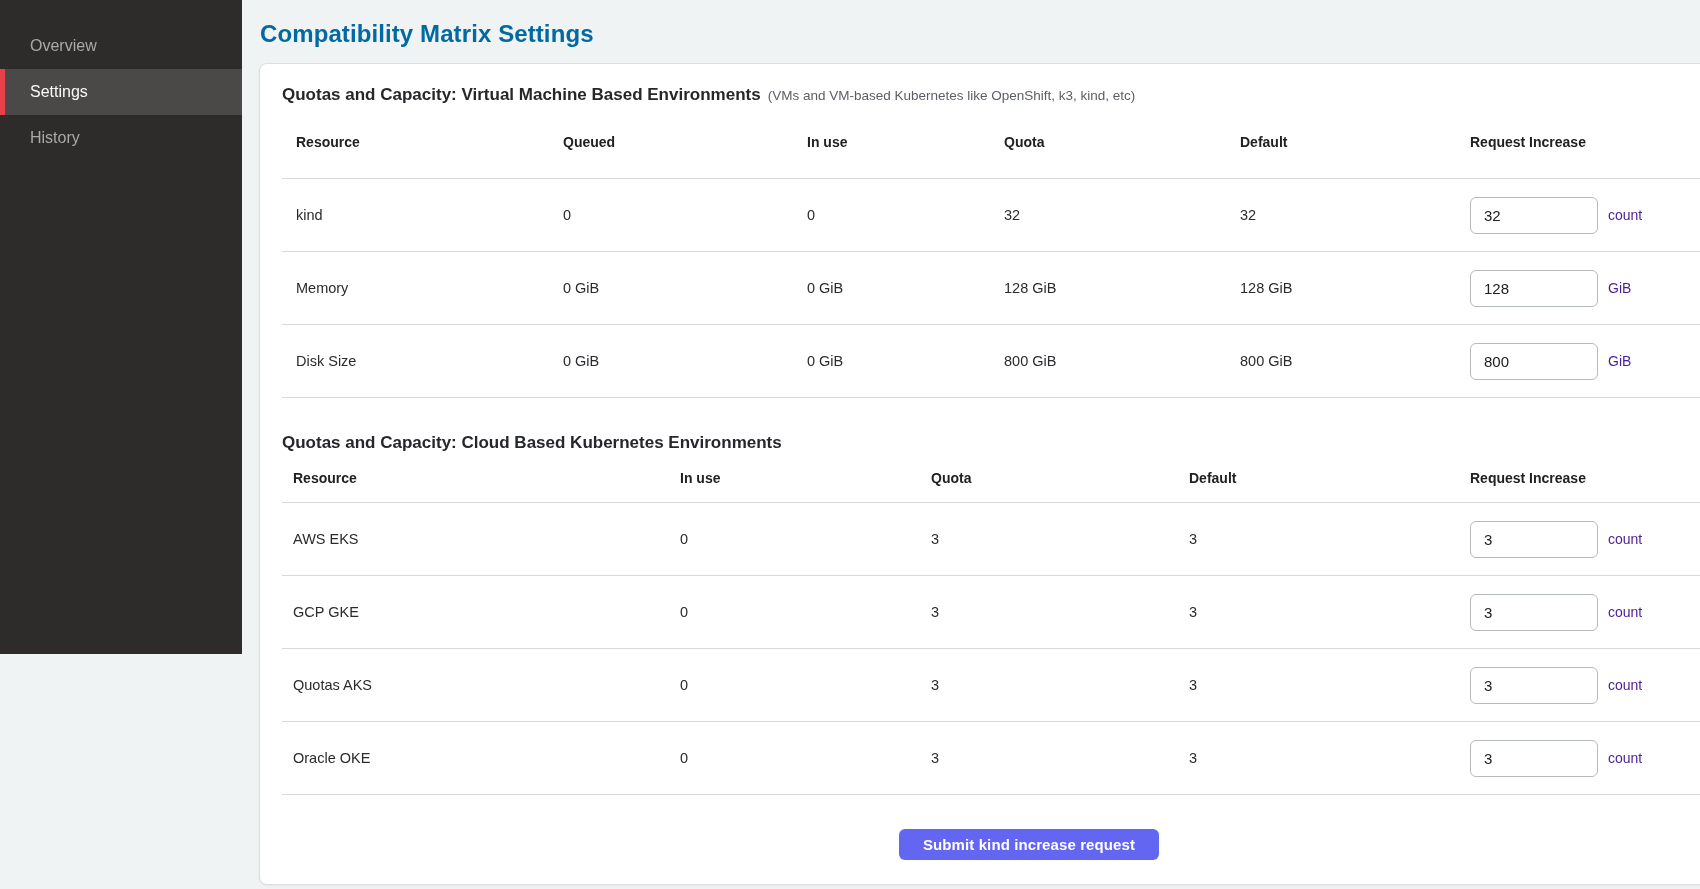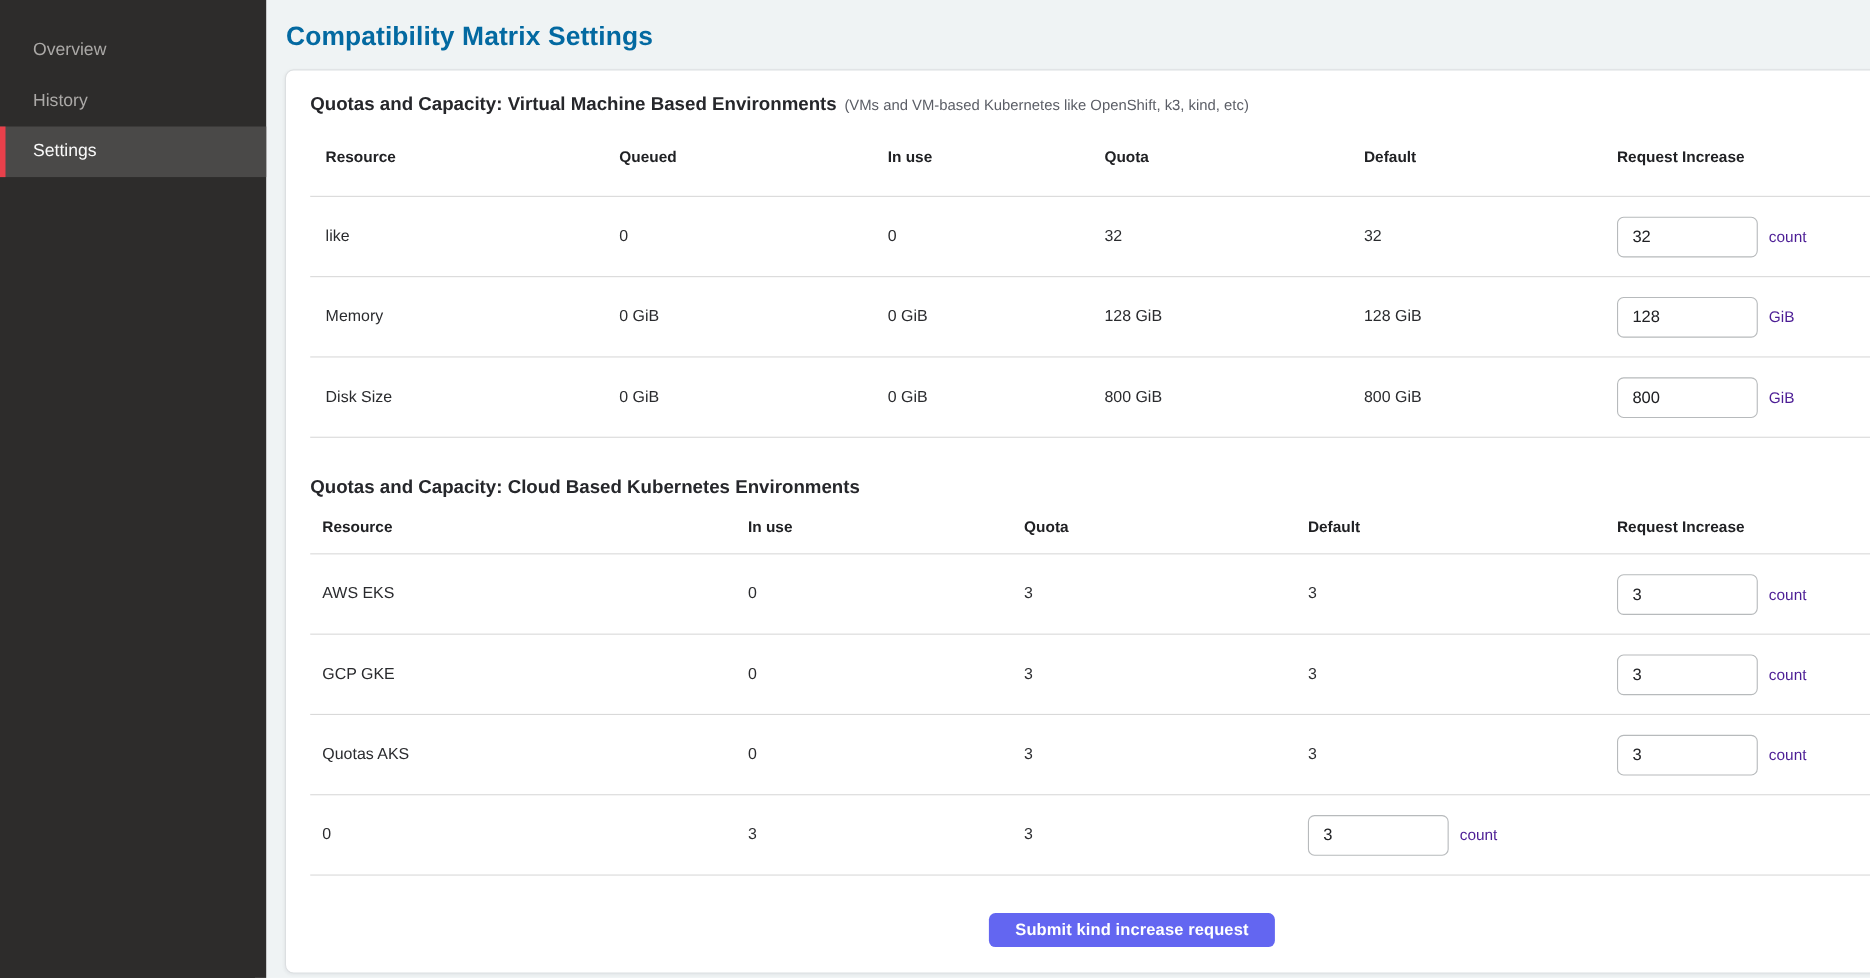--- a/index.html
+++ b/index.html
@@ -5,21 +5,21 @@
   * { box-sizing: border-box; margin: 0; padding: 0; }
   html,body { width:1700px; height:889px; overflow:hidden; }
   body {
     font-family: "Liberation Sans", "DejaVu Sans", sans-serif;
     background:#eff3f4;
     display:flex;
     color:#26272b;
   }
   
   .sidebar {
-    width:242px; flex-shrink:0; height:889px;
+    width:242px; flex-shrink:0; height:654px;
     background:#2d2c2b; padding-top:23px;
   }
   .nav-item {
     height:46px; display:flex; align-items:center;
     padding-left:30px; font-size:16px; color:#aba9a7;
     cursor:pointer; position:relative;
   }
   .nav-item.active { background:#4a4948; color:#fafafa; }
   .nav-item.active::before {
     content:""; position:absolute; left:0; top:0; bottom:0; width:5px;
@@ -74,25 +74,25 @@
     font-family:inherit; cursor:pointer; letter-spacing:.1px;
   }
 </style>
 </head>
 <body>
 
 <aside class="sidebar">
   <div class="nav-item">
     <span>Overview</span>
   </div>
+  <div class="nav-item active">
+    <span>Settings</span>
+  </div>
   <div class="nav-item">
     <span>History</span>
-  </div>
-  <div class="nav-item active">
-    <span>Settings</span>
   </div>
 </aside>
 
 <main class="main">
   <h1 class="page-title">Compatibility Matrix Settings</h1>
 
   <div class="card">
 
     <div class="section-head">
       <span class="section-title">Quotas and Capacity: Virtual Machine Based Environments</span><span class="section-subtitle">(VMs and VM-based Kubernetes like OpenShift, k3, kind, etc)</span>
@@ -101,21 +101,21 @@
     <div class="grid-vm thead">
       <div>Resource</div>
       <div>Queued</div>
       <div>In use</div>
       <div>Quota</div>
       <div>Default</div>
       <div>Request Increase</div>
     </div>
 
     <div class="grid-vm trow">
-      <div>like</div>
+      <div>kind</div>
       <div>0</div>
       <div>0</div>
       <div>32</div>
       <div>32</div>
       <div class="req-cell">
         <input class="qty-input" type="text" value="32" style="">
         <span class="unit">count</span>
       </div>
     </div>
 
@@ -182,20 +182,21 @@
       <div>0</div>
       <div>3</div>
       <div>3</div>
       <div class="req-cell">
         <input class="qty-input" type="text" value="3" style="">
         <span class="unit">count</span>
       </div>
     </div>
 
     <div class="grid-cloud trow">
+      <div>Oracle OKE</div>
       <div>0</div>
       <div>3</div>
       <div>3</div>
       <div class="req-cell">
         <input class="qty-input" type="text" value="3" style="">
         <span class="unit">count</span>
       </div>
     </div>
 
     <div class="submit-row">

